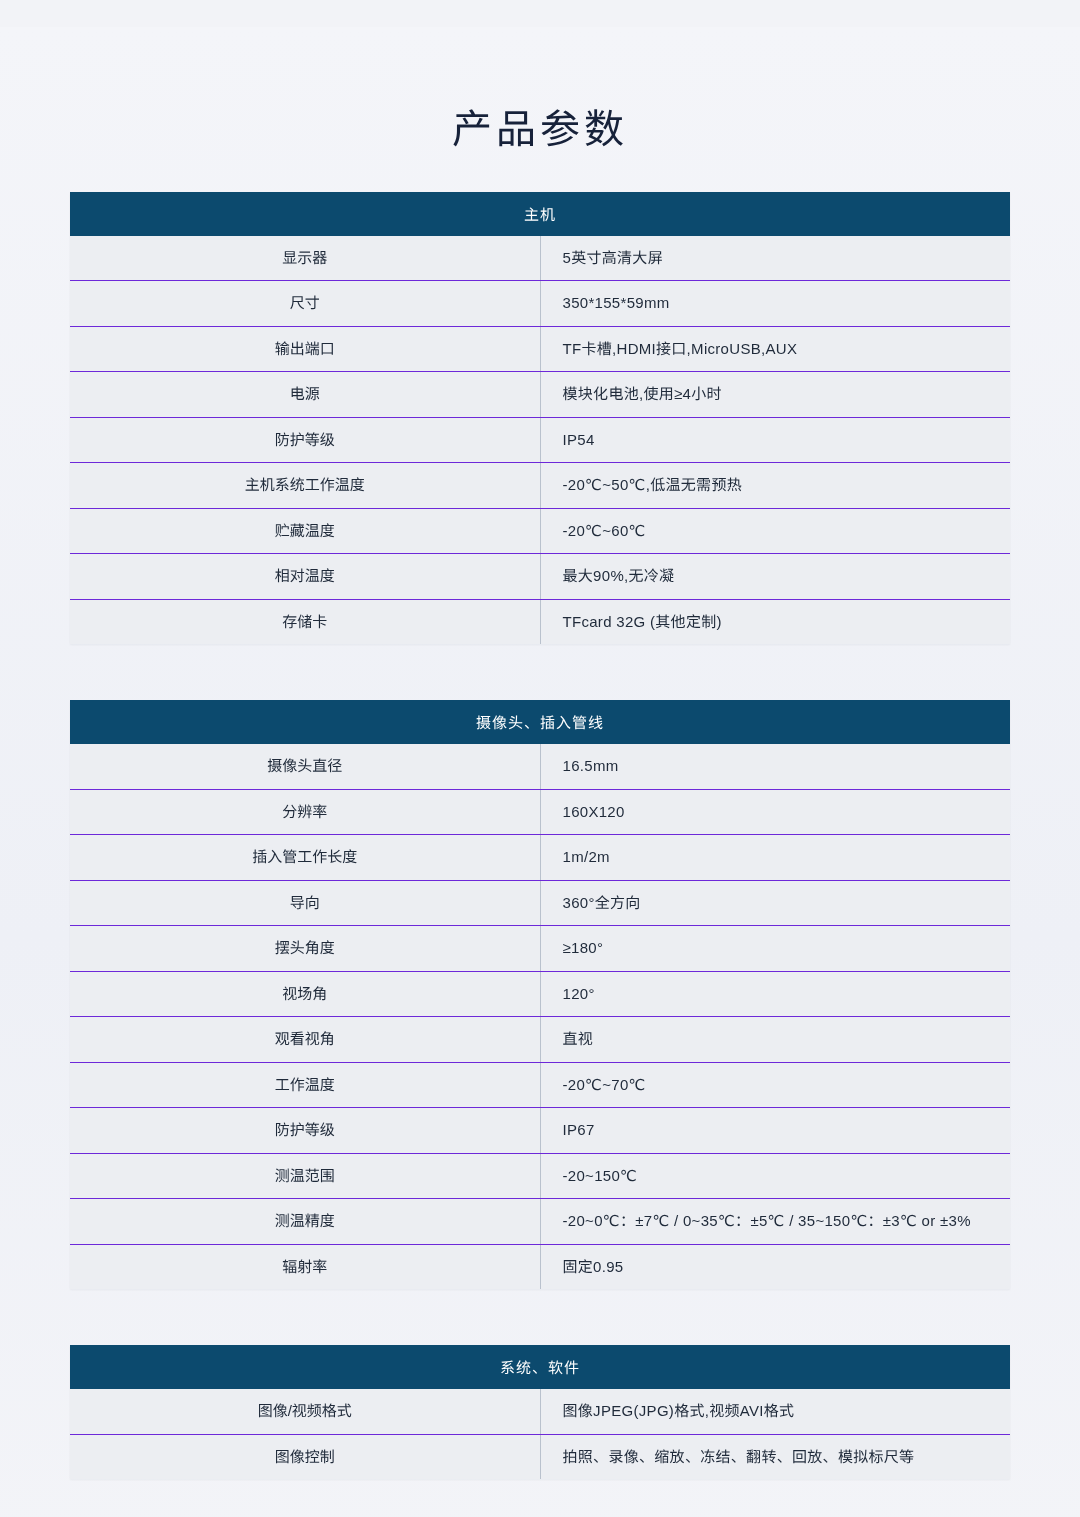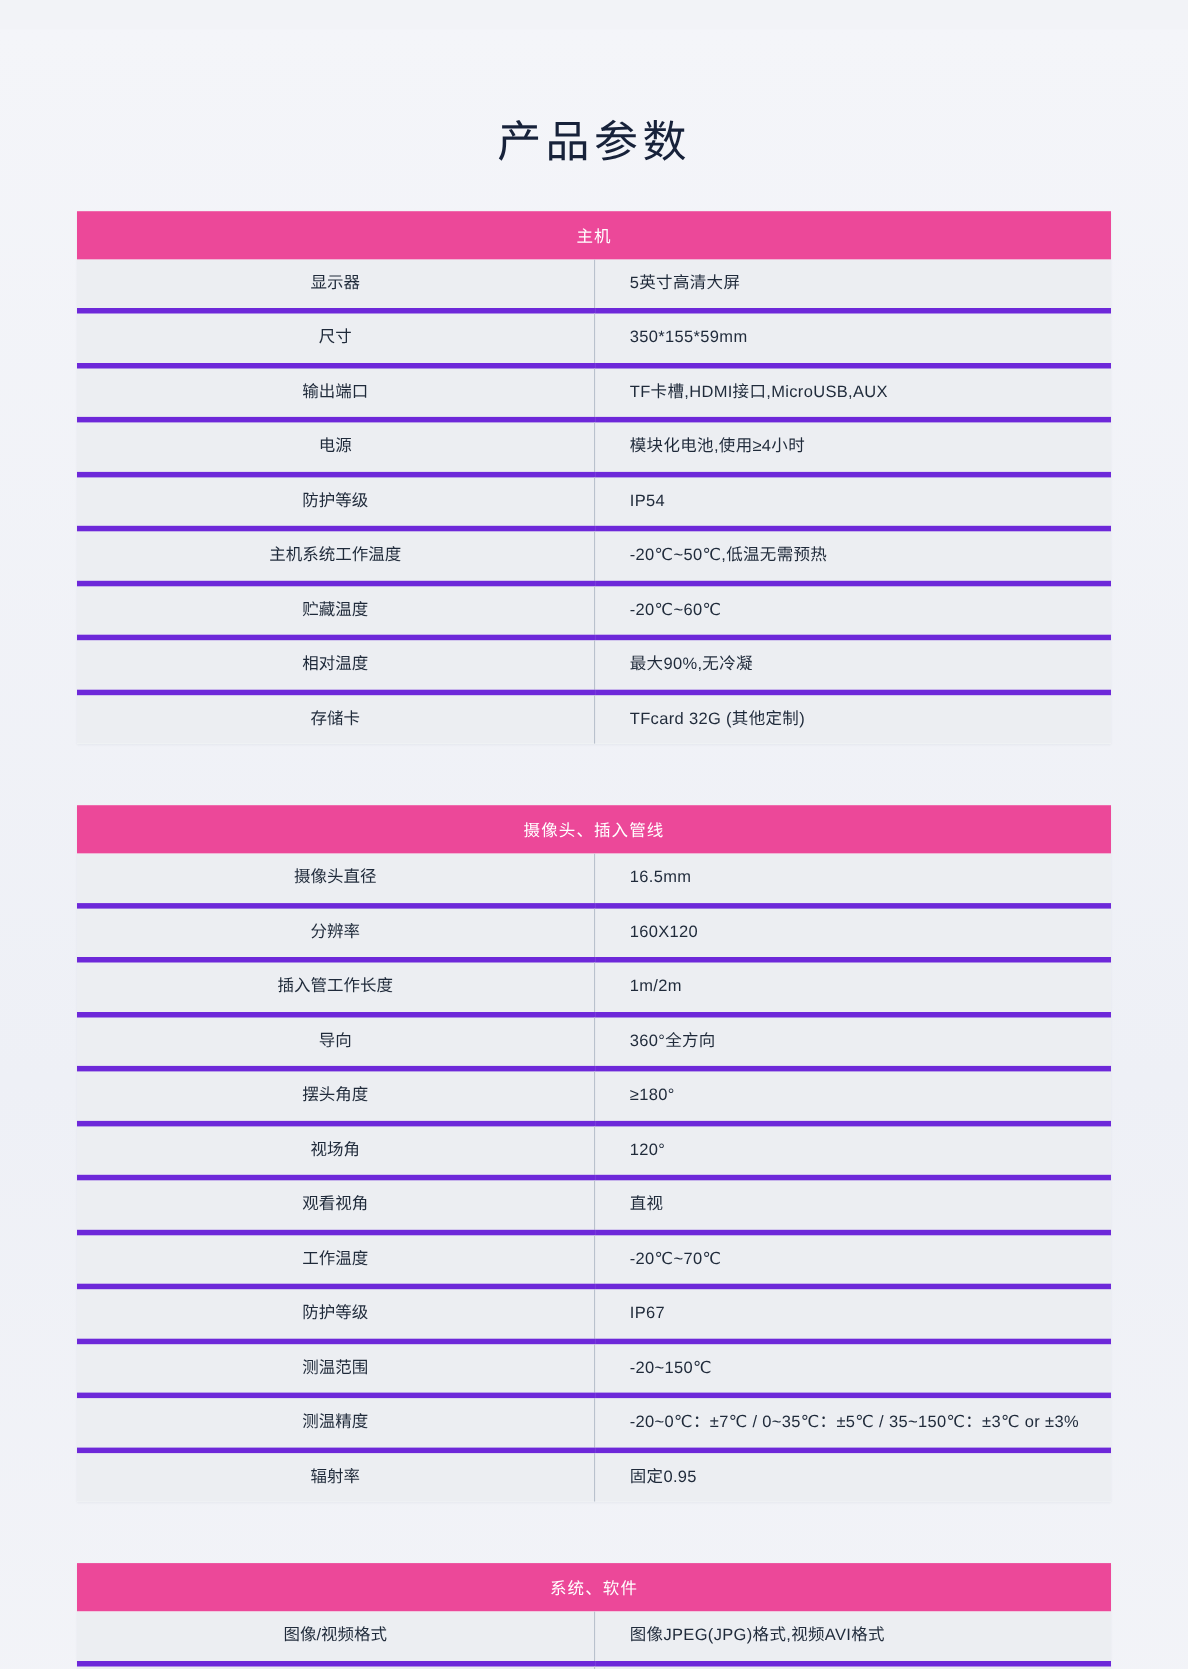--- a/index.html
+++ b/index.html
@@ -40,50 +40,50 @@
     border-collapse: collapse;
     table-layout: fixed;
     margin-top: 56px;
     background: #ffffff;
     box-shadow: 0 1px 2px rgba(23, 34, 58, 0.05);
   }
   .spec-table:first-child {
     margin-top: 0;
   }
   .section-head th {
-    background: #ec4899;
+    background: #0c4a6e;
     color: #ffffff;
     font-size: 15px;
     font-weight: normal;
     letter-spacing: 1px;
     text-align: center;
     padding: 11px 0 12px 0;
     border: none;
   }
   .spec-table td {
-    border-bottom: 5px solid #6d28d9;
+    border-bottom: 1px solid #6d28d9;
     font-size: 15px;
     line-height: 1.5;
     padding: 11px 0;
     background: #eceef2;
   }
   .spec-table tr:last-child td {
     border-bottom: none;
   }
   td.label {
     width: 215px;
     text-align: center;
     color: #1f2a3a;
     border-right: 1px solid #b9c1cd;
     padding-left: 6px;
     padding-right: 6px;
   }
   td.value {
     text-align: left;
-    padding-left: 32px;
+    padding-left: 22px;
     color: #1f2a3a;
     letter-spacing: 0.3px;
   }
   .first-table-wrap {
     margin-top: 40px;
   }
 </style>
 </head>
 <body>
 

